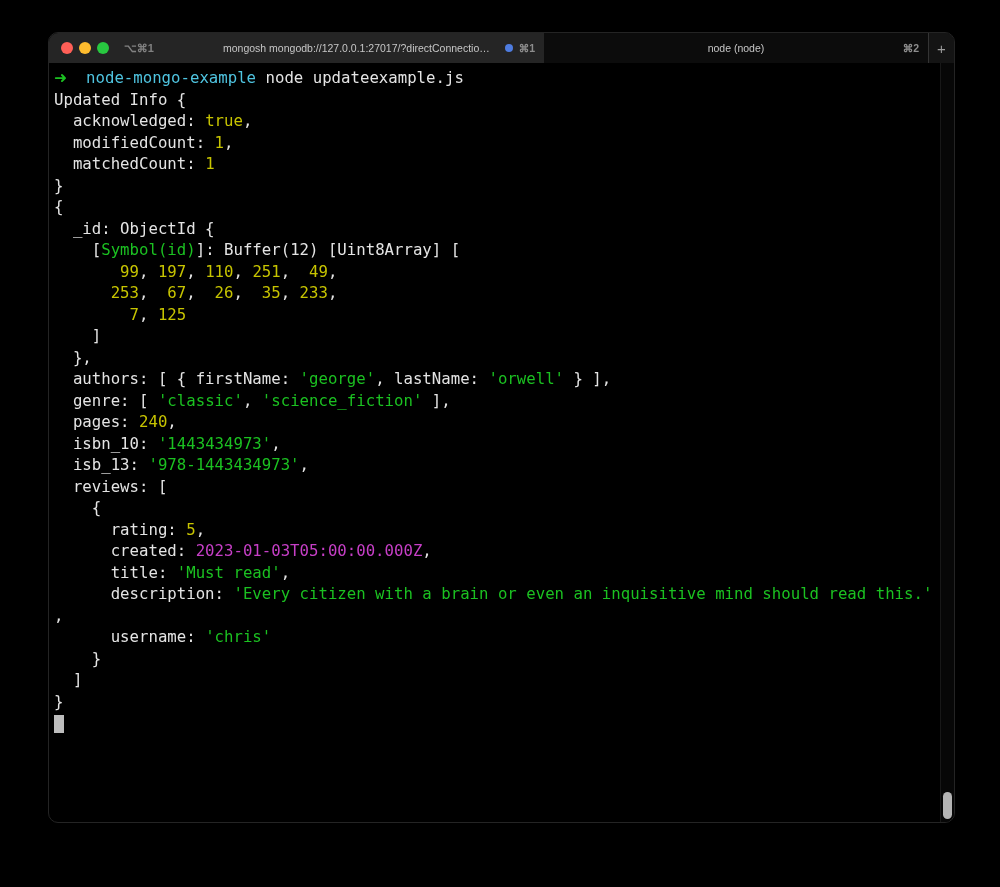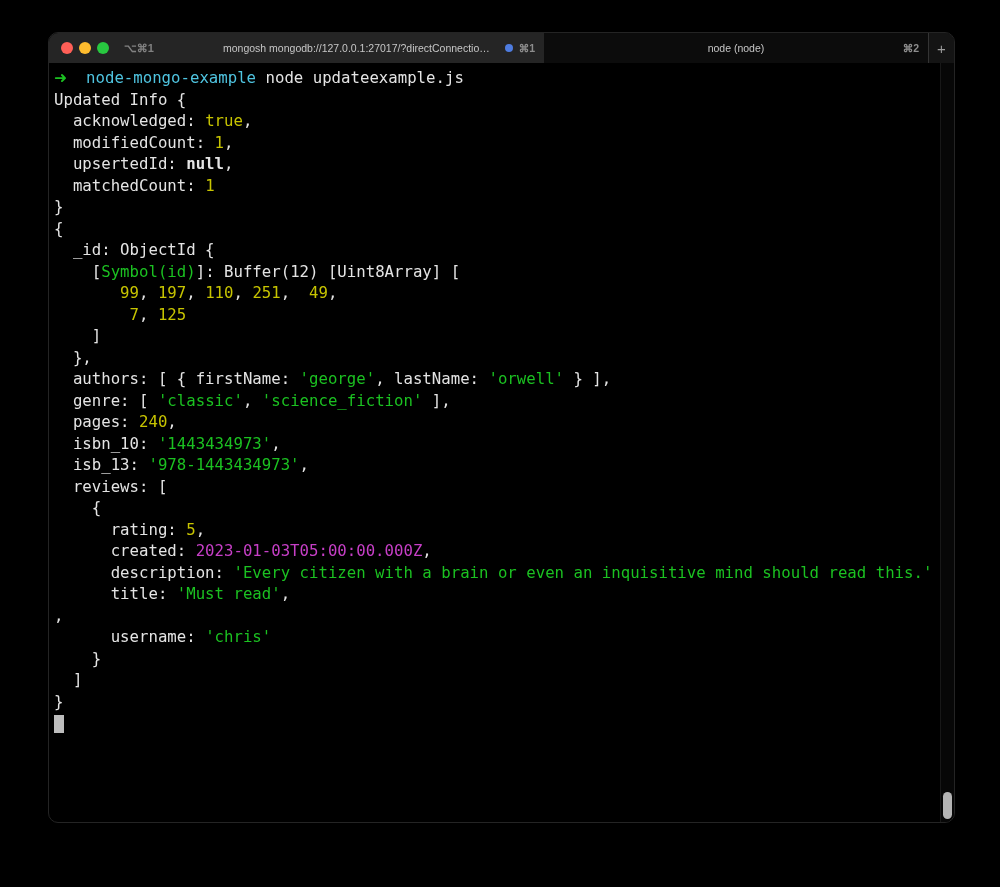--- a/index.html
+++ b/index.html
@@ -83,41 +83,41 @@
     </div>
 
     <div class="plus-zone">+</div>
   </div>
 
   <div class="terminal">
       <div class="term-line"><span class="seg-arrow">➜</span><span class="seg-w">  </span><span class="seg-c">node-mongo-example</span><span class="seg-w"> node updateexample.js</span></div>
       <div class="term-line"><span class="seg-w">Updated Info {</span></div>
       <div class="term-line"><span class="seg-w">  acknowledged: </span><span class="seg-y">true</span><span class="seg-w">,</span></div>
       <div class="term-line"><span class="seg-w">  modifiedCount: </span><span class="seg-y">1</span><span class="seg-w">,</span></div>
-      <div class="term-line"><span class="seg-w">  upsertedId: </span><span class="seg-b">null</span><span class="seg-w">,</span></div>
       <div class="term-line"><span class="seg-w">  matchedCount: </span><span class="seg-y">1</span></div>
       <div class="term-line"><span class="seg-w">}</span></div>
       <div class="term-line"><span class="seg-w">{</span></div>
       <div class="term-line"><span class="seg-w">  _id: ObjectId {</span></div>
       <div class="term-line"><span class="seg-w">    [</span><span class="seg-g">Symbol(id)</span><span class="seg-w">]: Buffer(12) [Uint8Array] [</span></div>
       <div class="term-line"><span class="seg-w">      </span><span class="seg-y"> 99</span><span class="seg-w">, </span><span class="seg-y">197</span><span class="seg-w">, </span><span class="seg-y">110</span><span class="seg-w">, </span><span class="seg-y">251</span><span class="seg-w">, </span><span class="seg-y"> 49</span><span class="seg-w">,</span></div>
+      <div class="term-line"><span class="seg-w">      </span><span class="seg-y">253</span><span class="seg-w">, </span><span class="seg-y"> 67</span><span class="seg-w">, </span><span class="seg-y"> 26</span><span class="seg-w">, </span><span class="seg-y"> 35</span><span class="seg-w">, </span><span class="seg-y">233</span><span class="seg-w">,</span></div>
       <div class="term-line"><span class="seg-w">      </span><span class="seg-y">  7</span><span class="seg-w">, </span><span class="seg-y">125</span></div>
       <div class="term-line"><span class="seg-w">    ]</span></div>
       <div class="term-line"><span class="seg-w">  },</span></div>
       <div class="term-line"><span class="seg-w">  authors: [ { firstName: </span><span class="seg-g">'george'</span><span class="seg-w">, lastName: </span><span class="seg-g">'orwell'</span><span class="seg-w"> } ],</span></div>
       <div class="term-line"><span class="seg-w">  genre: [ </span><span class="seg-g">'classic'</span><span class="seg-w">, </span><span class="seg-g">'science_fiction'</span><span class="seg-w"> ],</span></div>
       <div class="term-line"><span class="seg-w">  pages: </span><span class="seg-y">240</span><span class="seg-w">,</span></div>
       <div class="term-line"><span class="seg-w">  isbn_10: </span><span class="seg-g">'1443434973'</span><span class="seg-w">,</span></div>
       <div class="term-line"><span class="seg-w">  isb_13: </span><span class="seg-g">'978-1443434973'</span><span class="seg-w">,</span></div>
       <div class="term-line"><span class="seg-w">  reviews: [</span></div>
       <div class="term-line"><span class="seg-w">    {</span></div>
       <div class="term-line"><span class="seg-w">      rating: </span><span class="seg-y">5</span><span class="seg-w">,</span></div>
       <div class="term-line"><span class="seg-w">      created: </span><span class="seg-m">2023-01-03T05:00:00.000Z</span><span class="seg-w">,</span></div>
+      <div class="term-line"><span class="seg-w">      title: </span><span class="seg-g">'Must read'</span><span class="seg-w">,</span></div>
       <div class="term-line"><span class="seg-w">      description: </span><span class="seg-g">'Every citizen with a brain or even an inquisitive mind should read this.'</span></div>
-      <div class="term-line"><span class="seg-w">      title: </span><span class="seg-g">'Must read'</span><span class="seg-w">,</span></div>
       <div class="term-line"><span class="seg-w">,</span></div>
       <div class="term-line"><span class="seg-w">      username: </span><span class="seg-g">'chris'</span></div>
       <div class="term-line"><span class="seg-w">    }</span></div>
       <div class="term-line"><span class="seg-w">  ]</span></div>
       <div class="term-line"><span class="seg-w">}</span></div>
       <div class="term-line"><span class="cursor-block"></span></div>
     </div>
 
   <div class="scrollbar">
     <div class="scroll-thumb"></div>

